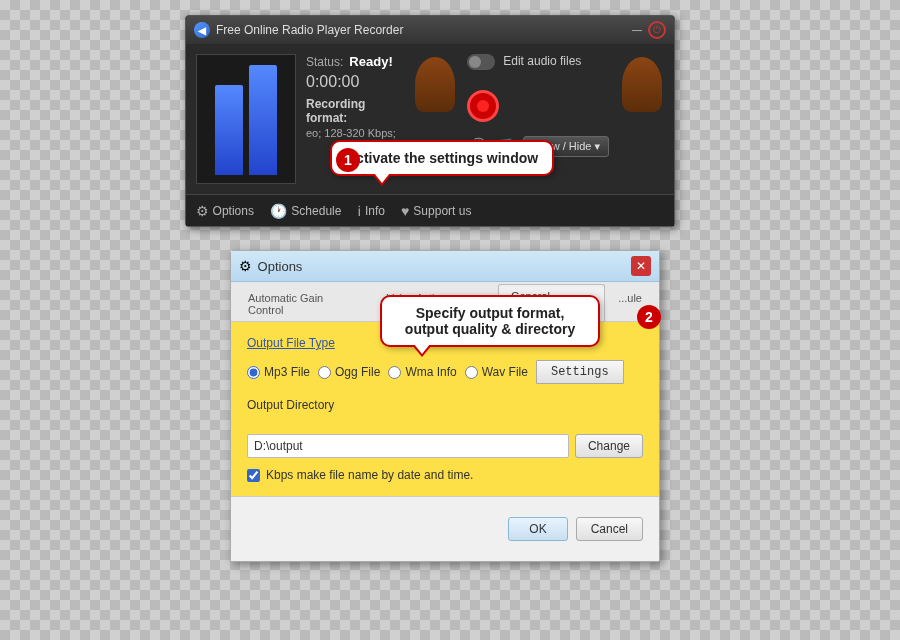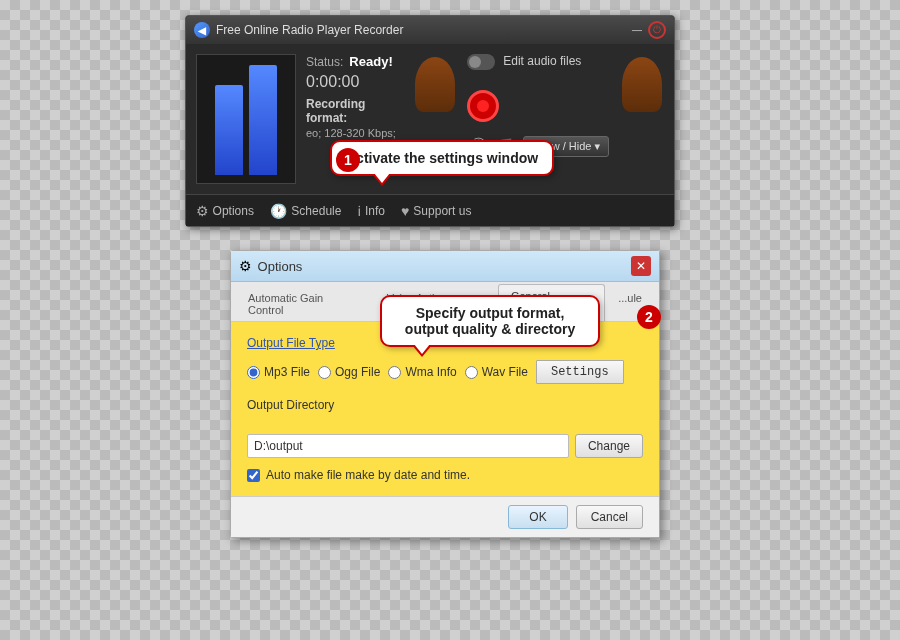--- a/index.html
+++ b/index.html
@@ -467,21 +467,21 @@
     }
     .check-input {
       width: 13px;
       height: 13px;
       accent-color: #3366cc;
     }
 
     .options-footer {
       background: #f0f0f0;
       border-top: 1px solid #ccc;
-      padding: 8px 16px;
+      padding: 20px 16px;
       display: flex;
       justify-content: flex-end;
       gap: 8px;
     }
     .footer-ok-btn {
       background: linear-gradient(to bottom, #e8f4fe, #c8dff0);
       border: 1px solid #88b8d8;
       border-radius: 3px;
       padding: 4px 20px;
       font-size: 12px;
@@ -699,21 +699,21 @@
     <div class="output-dir-section">
       <div class="section-label">Output Directory</div>
       <div class="dir-input-row">
         <input type="text" class="dir-input" value="D:\output" style="">
         <button class="change-btn">Change</button>
       </div>
     </div>
 
     <div class="checkbox-row">
       <input type="checkbox" class="check-input" checked="" style="">
-      <span>Auto make file make by date and time.</span>
+      <span>Kbps make file name by date and time.</span>
     </div>
 
   </div>
 
   <div class="options-footer">
     <button class="footer-ok-btn">OK</button>
     <button class="footer-cancel-btn">Cancel</button>
   </div>
 </div>
 

